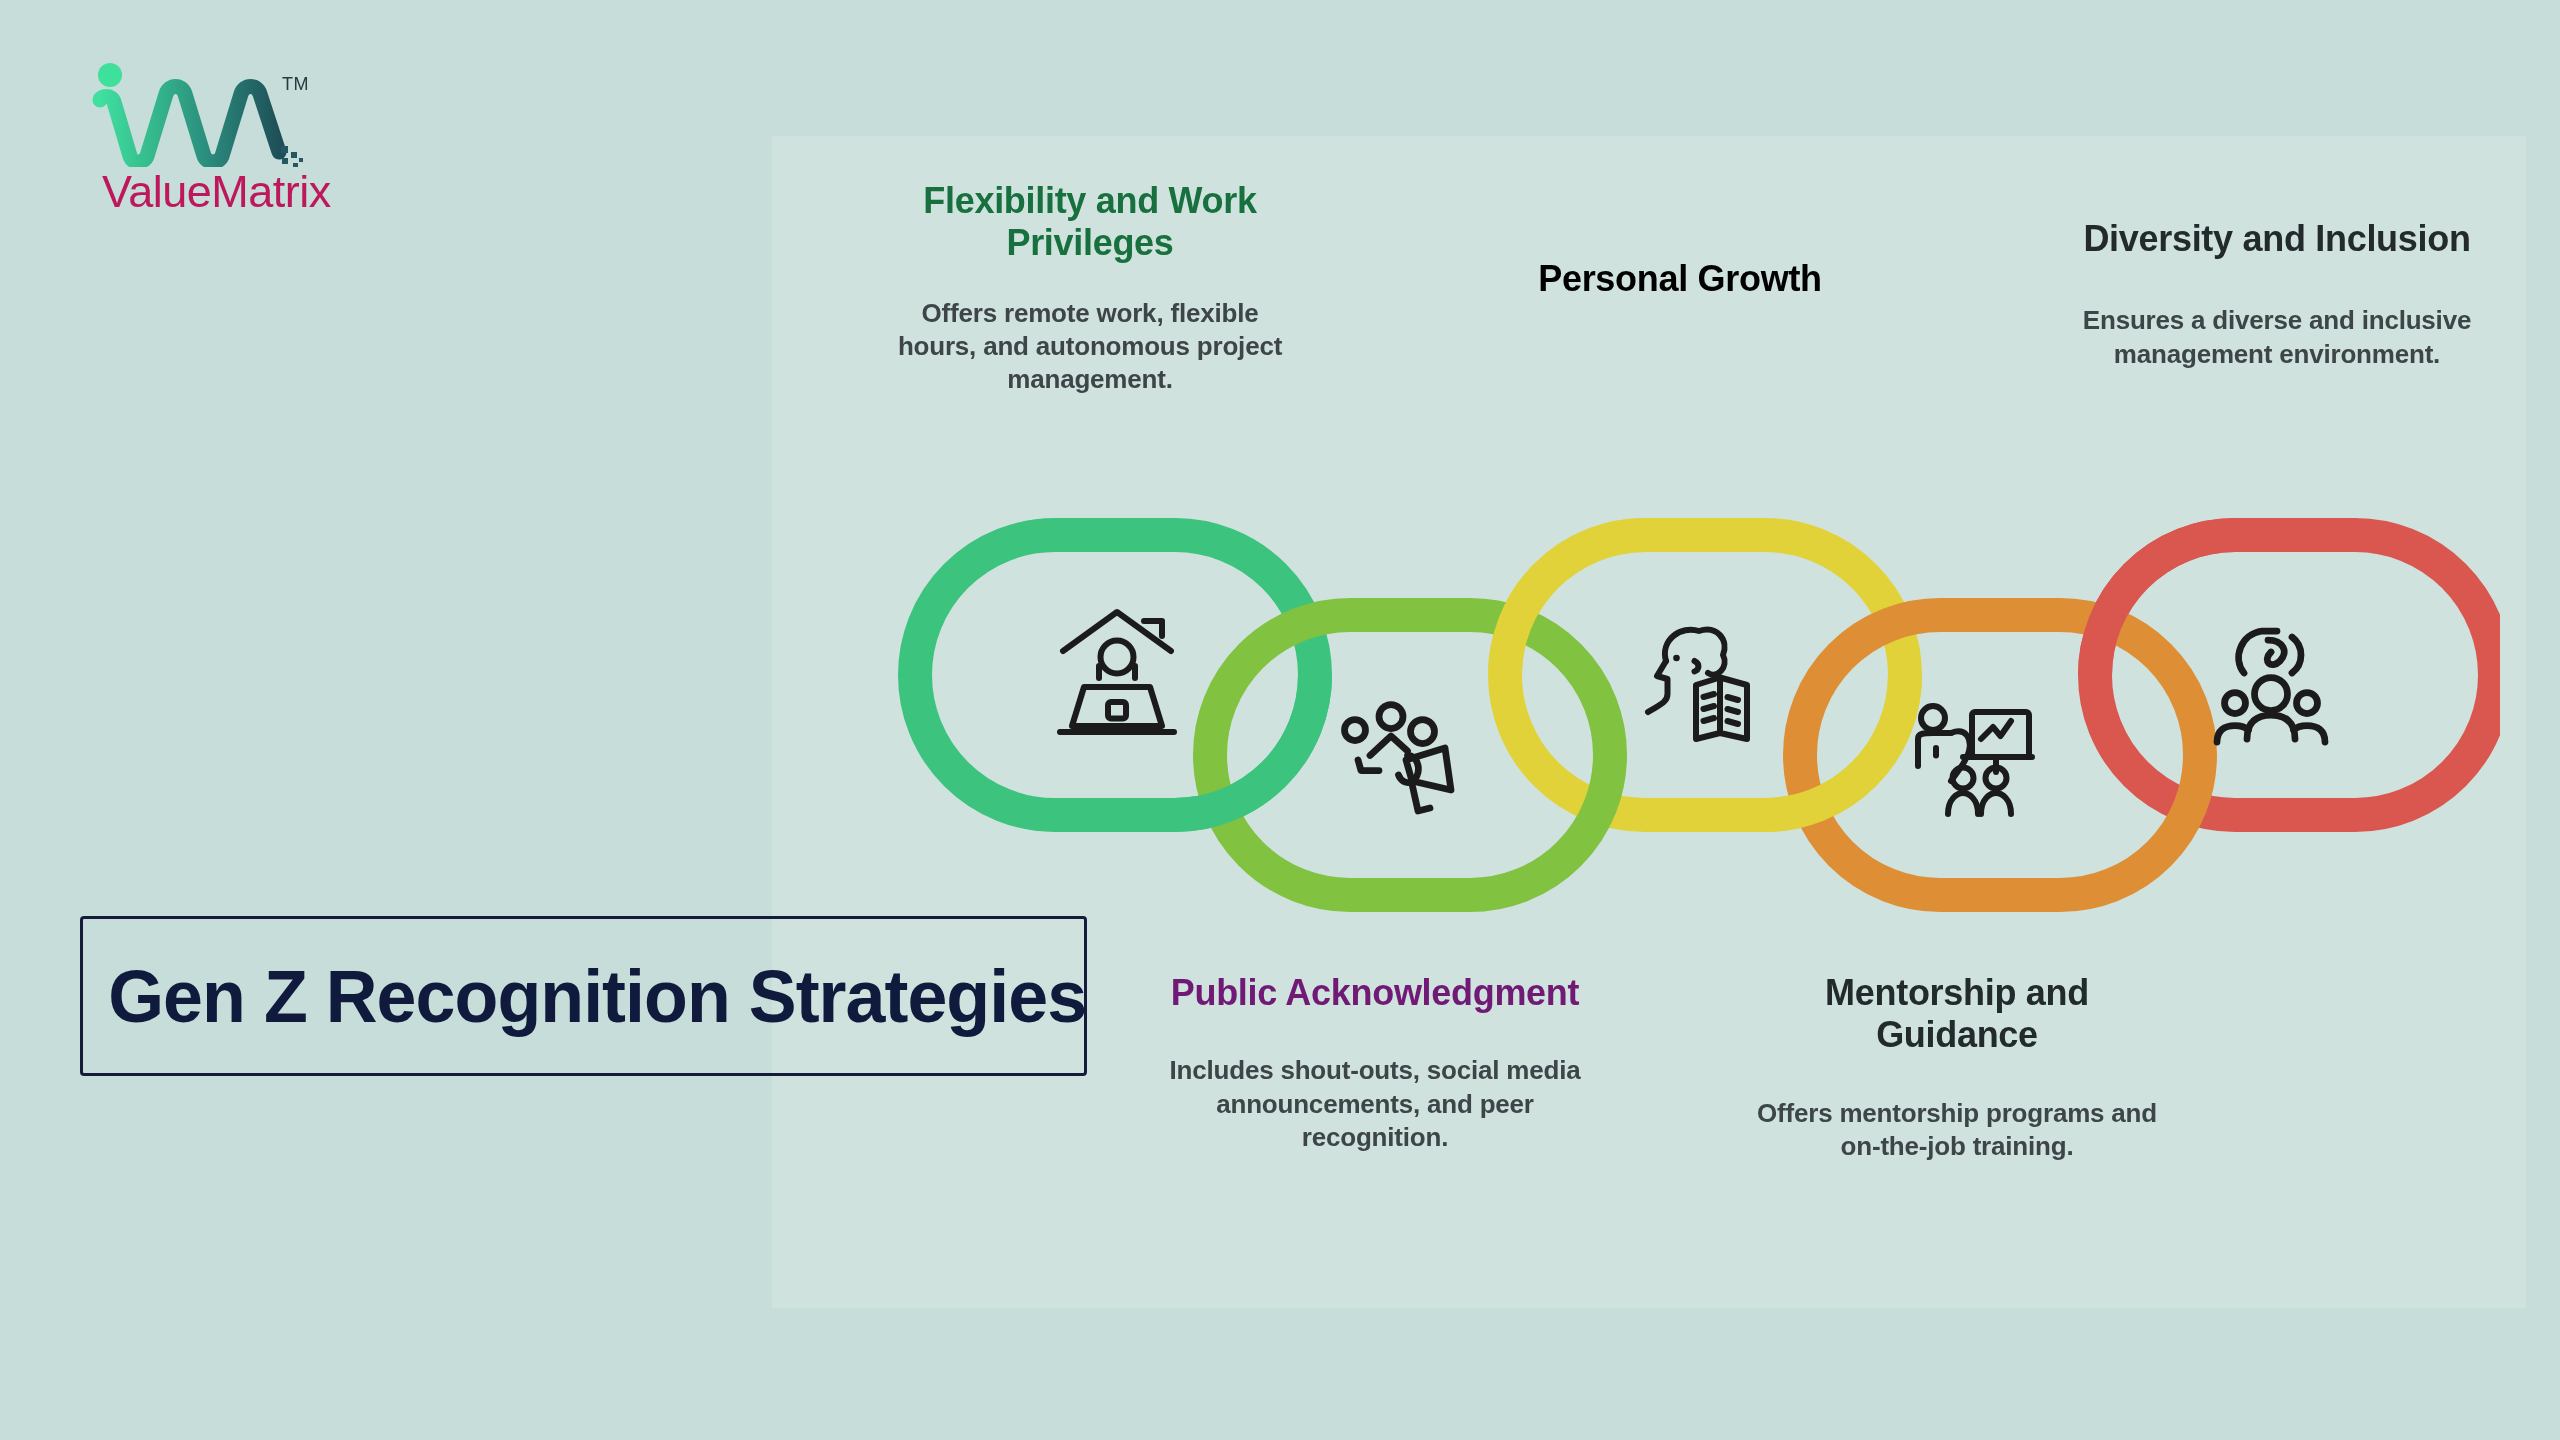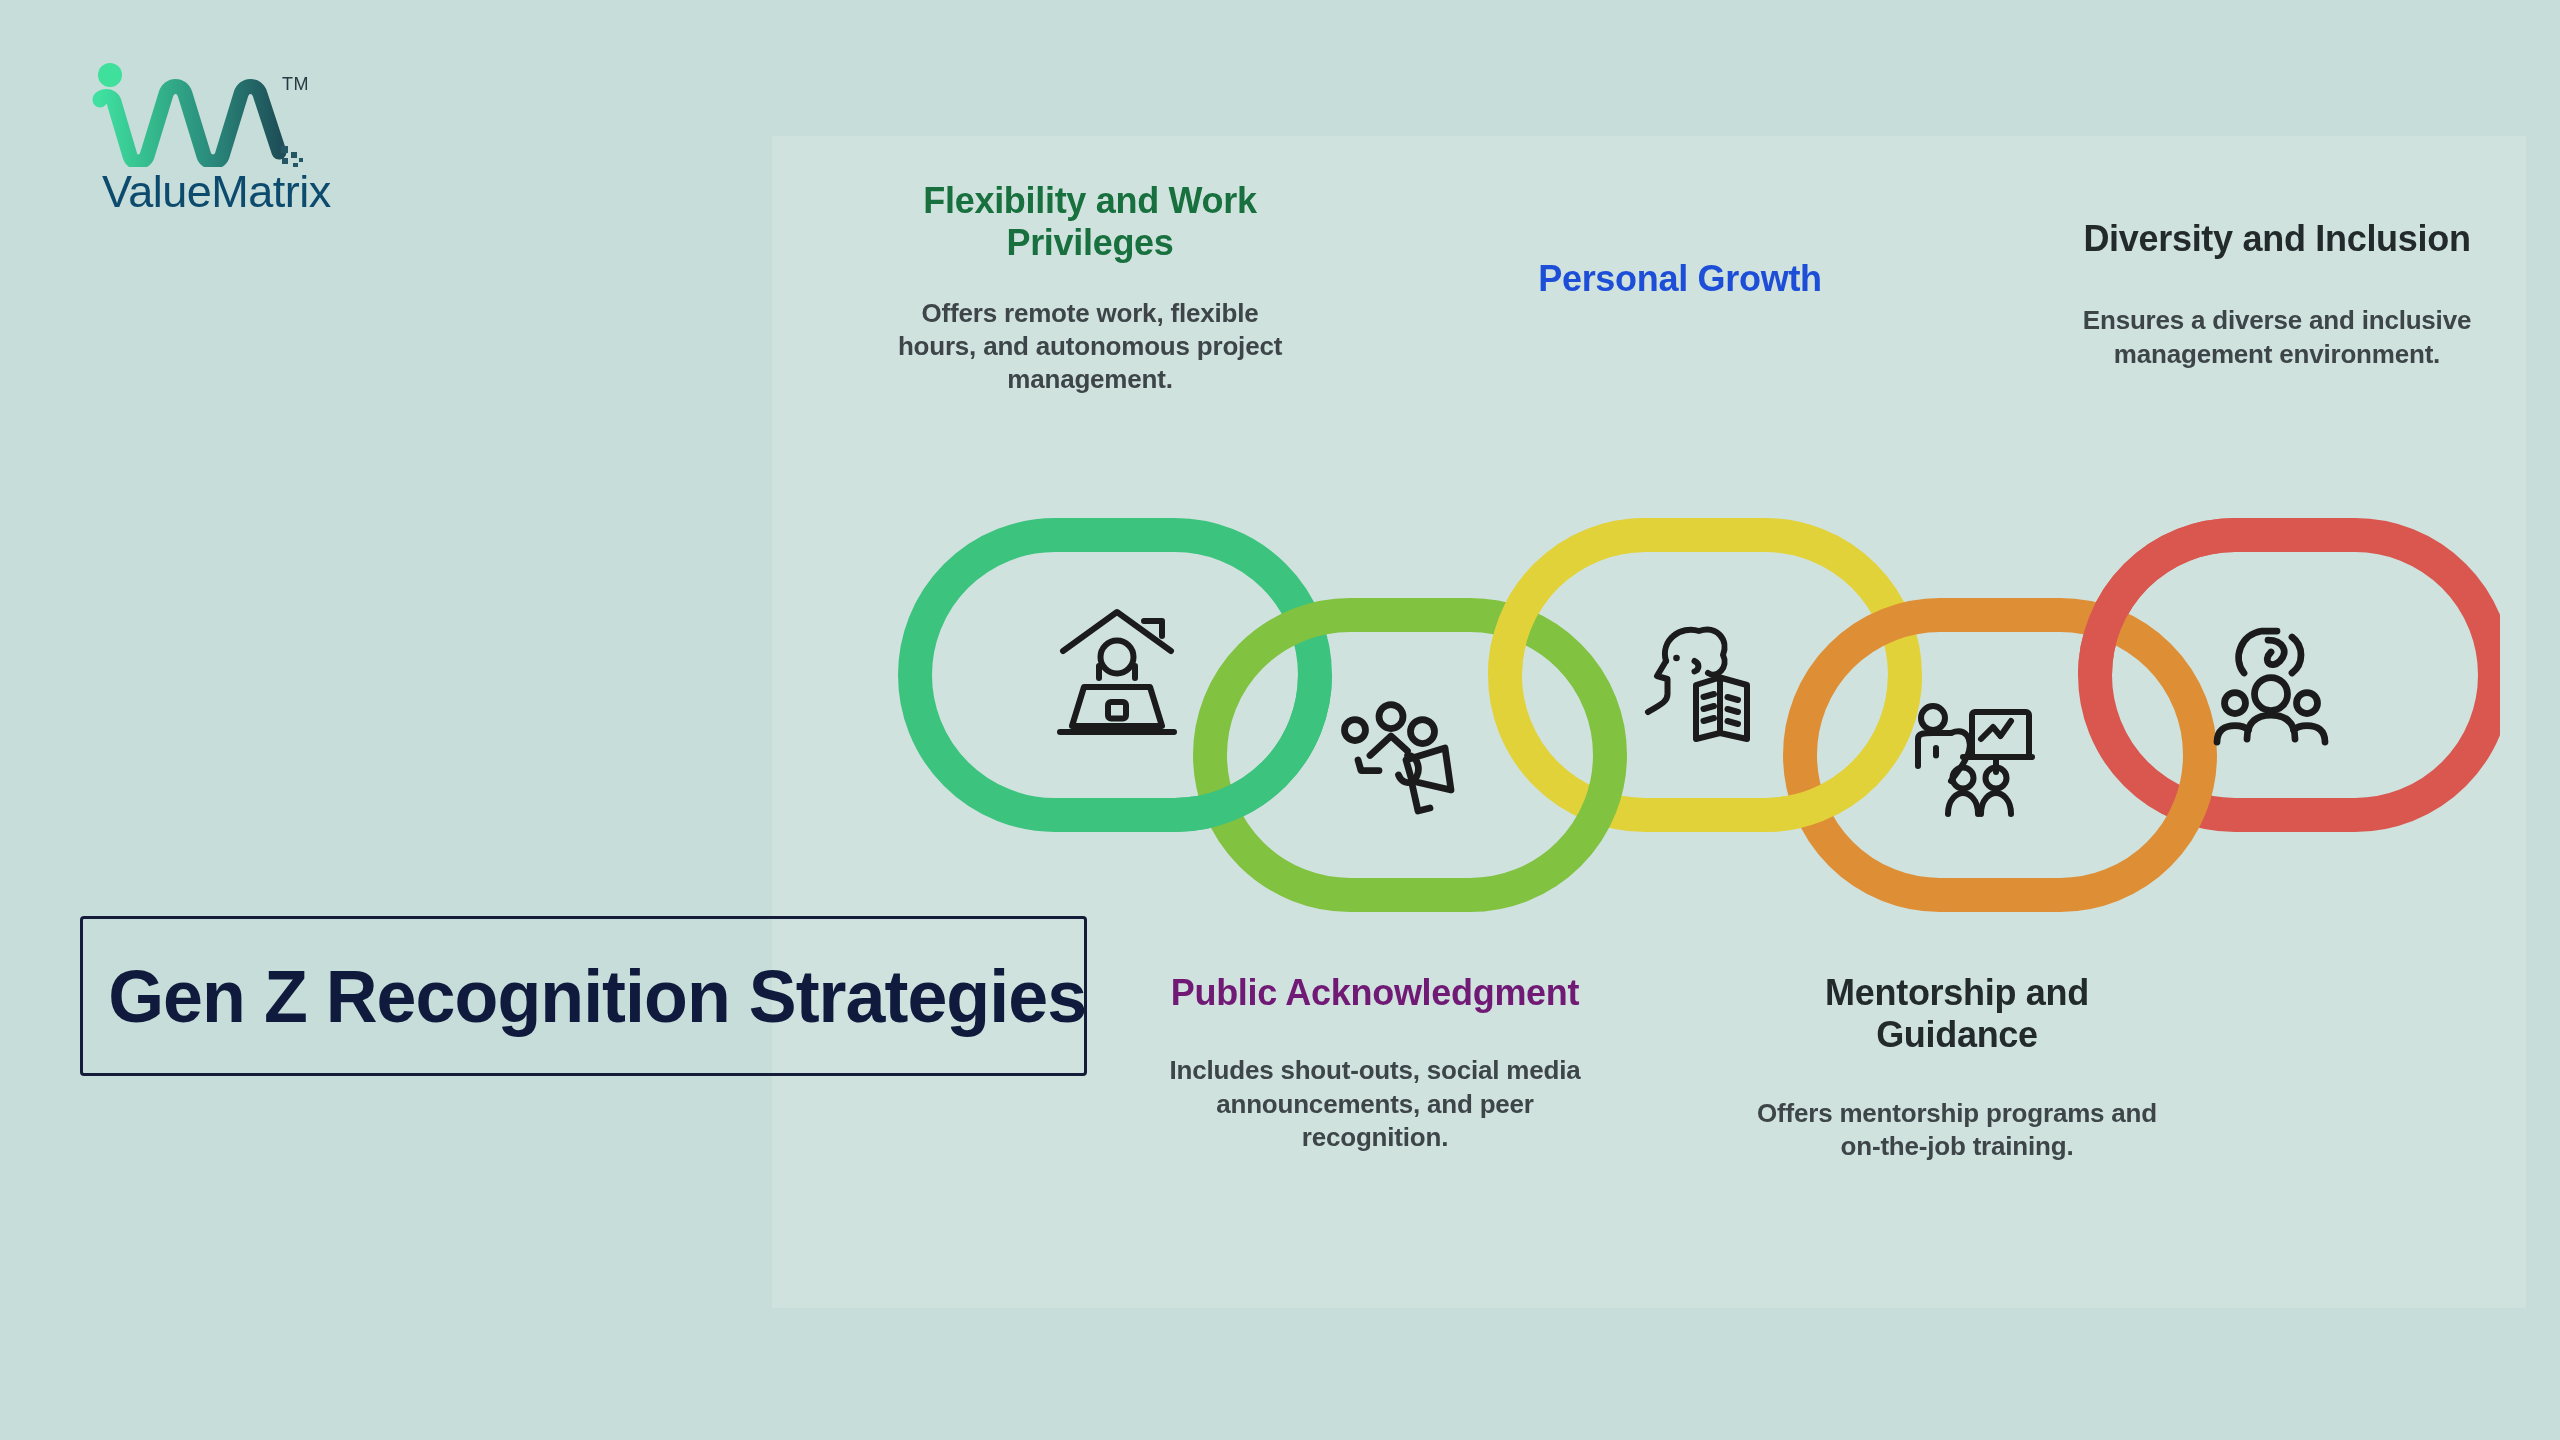--- a/index.html
+++ b/index.html
@@ -48,21 +48,21 @@
     top: 12px;
     font-size: 18px;
     color: #2b3a42;
     letter-spacing: .5px;
   }
   #brand-logo .logo-wordmark {
     position: absolute;
     left: 10px;
     top: 104px;
     font-size: 45px;
-    color: #0c4a6e;
+    color: #be185d;
     letter-spacing: -.5px;
     white-space: nowrap;
   }
 
   
   #title-box {
     position: absolute;
     left: 80px;
     top: 916px;
     width: 1007px;
@@ -106,21 +106,21 @@
     margin: 0;
   }
 
   #block-flexibility { left: 880px;  top: 180px; width: 420px; }
   #block-growth      { left: 1470px; top: 258px; width: 420px; }
   #block-diversity   { left: 2062px; top: 218px; width: 430px; }
   #block-public      { left: 1160px; top: 972px; width: 430px; }
   #block-mentorship  { left: 1742px; top: 972px; width: 430px; }
 
   #block-flexibility .block-heading { color: #17703d; }
-  #block-growth      .block-heading { color: #1d4ed8; }
+  #block-growth      .block-heading { color: #000000; }
   #block-diversity   .block-heading { color: #232a2c; }
   #block-public      .block-heading { color: #701a75; }
   #block-mentorship  .block-heading { color: #232a2c; }
 
   #block-growth .block-heading { margin-bottom: 38px; }
   #block-diversity .block-heading { margin-bottom: 44px; }
   #block-public .block-heading { margin-bottom: 40px; }
   #block-mentorship .block-heading { margin-bottom: 40px; }
 
   

